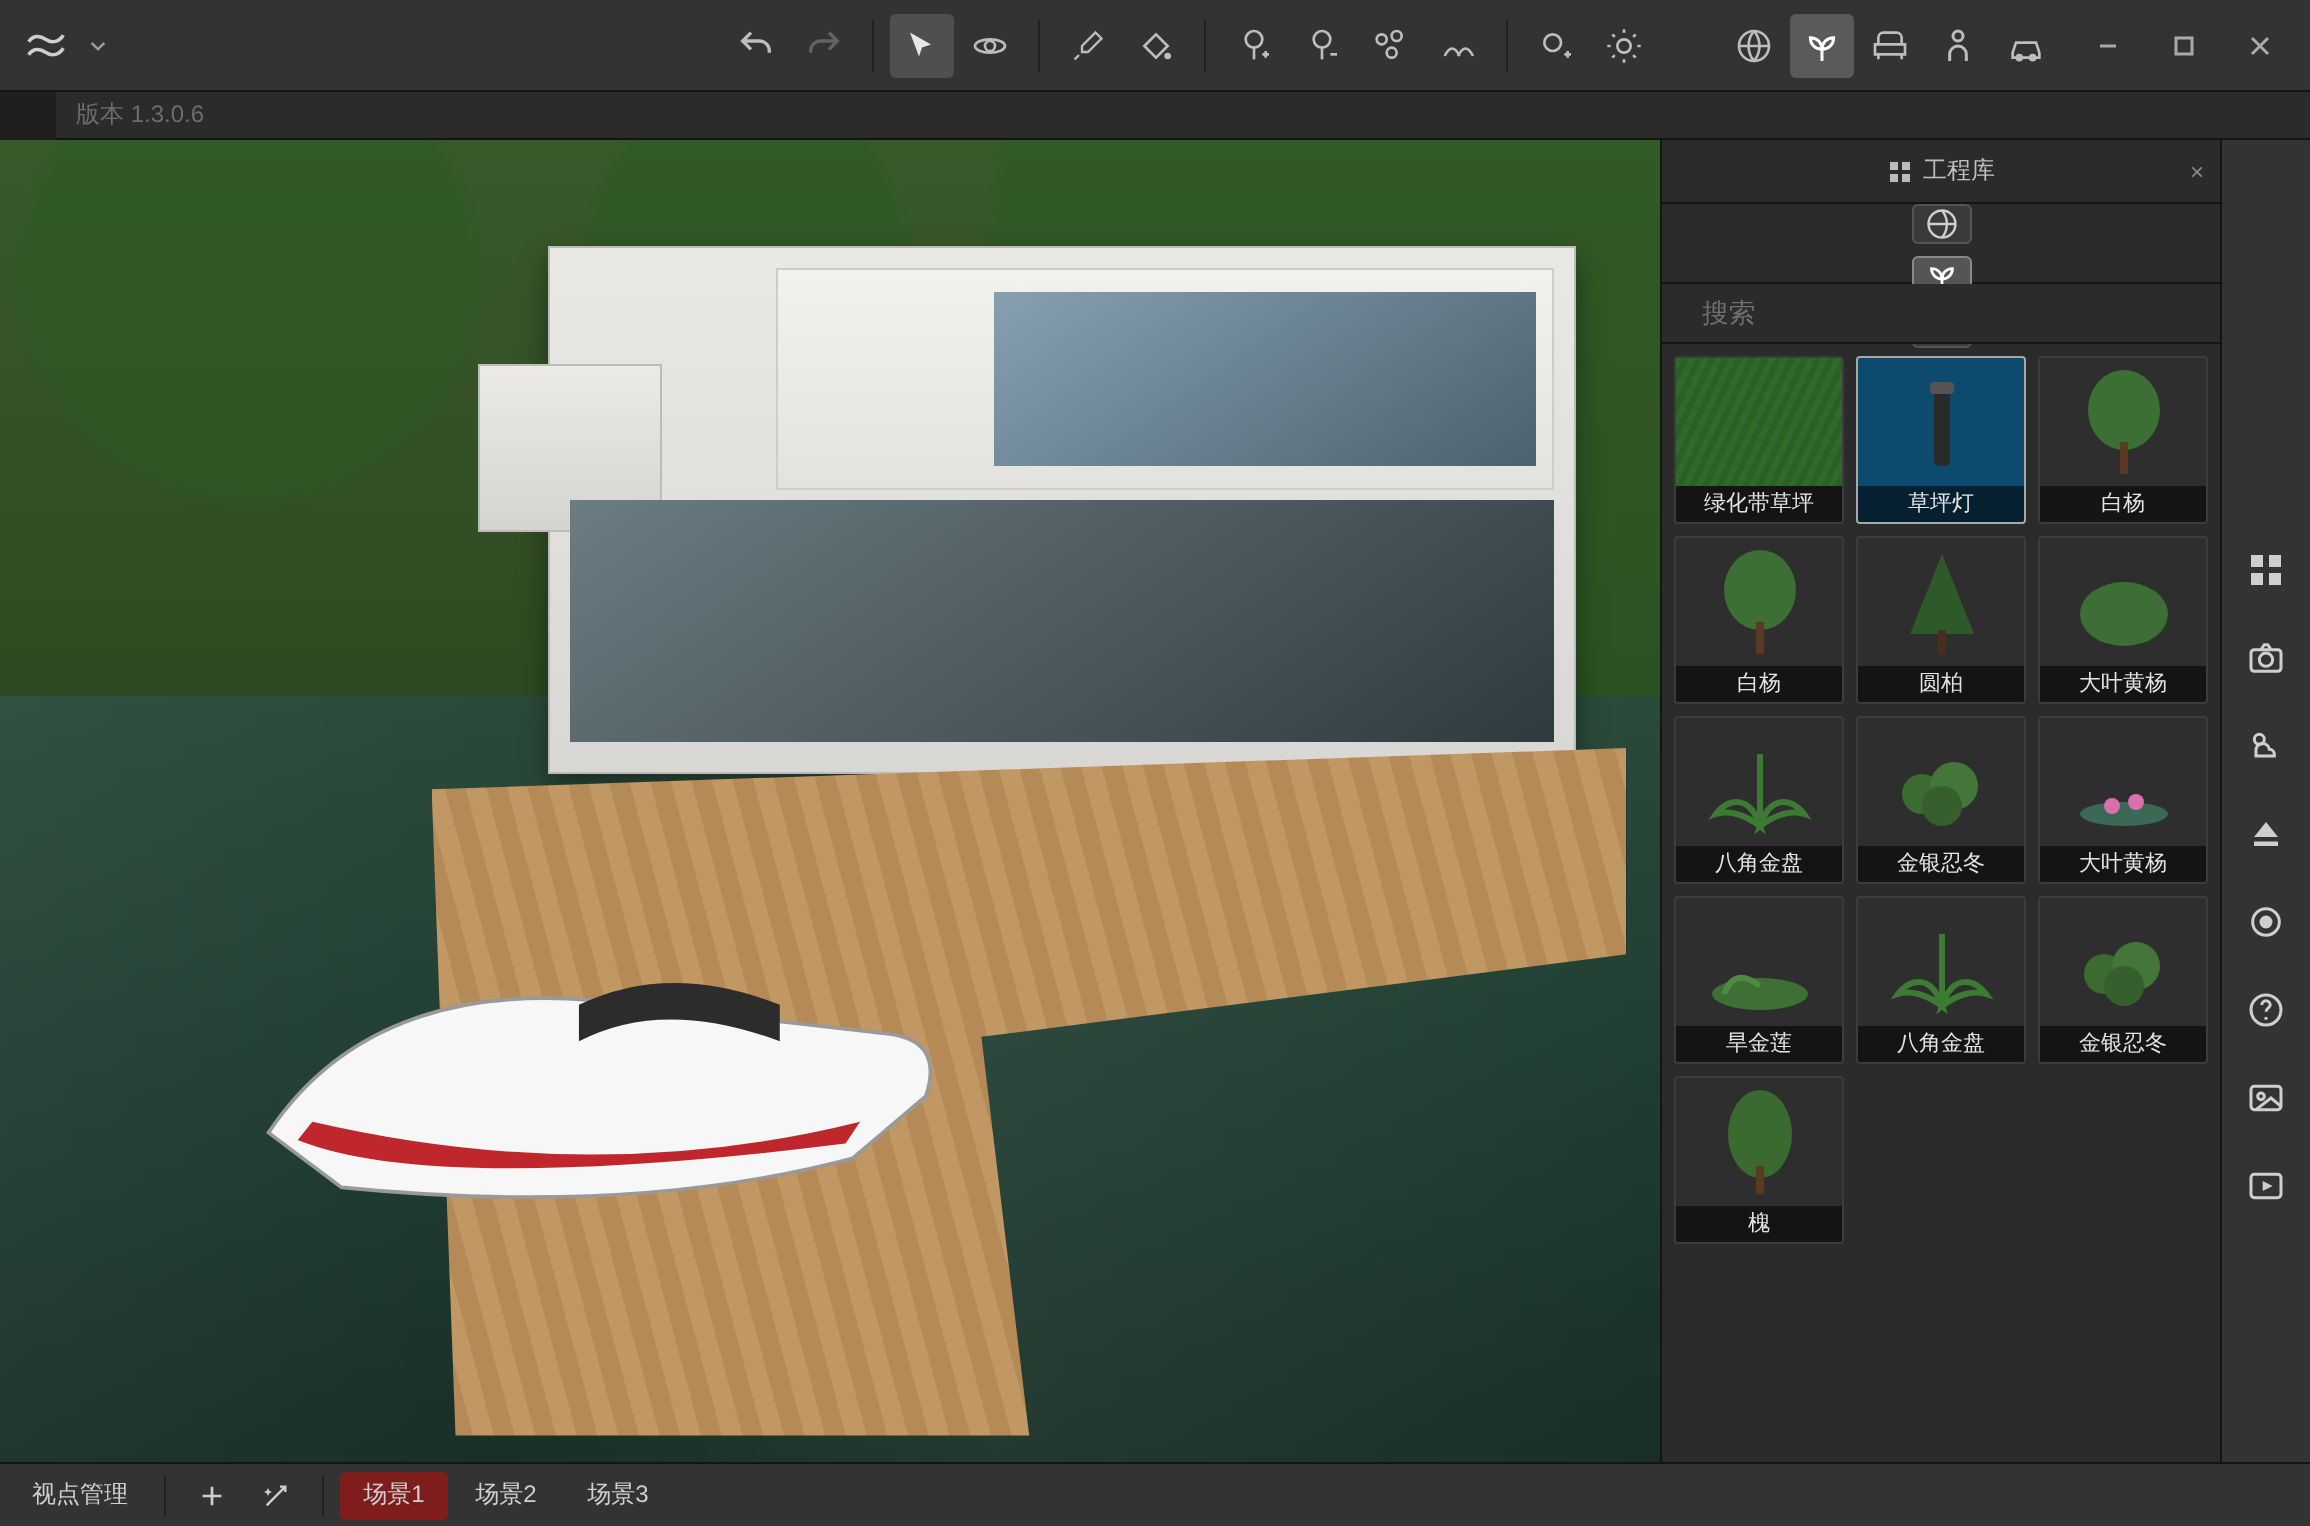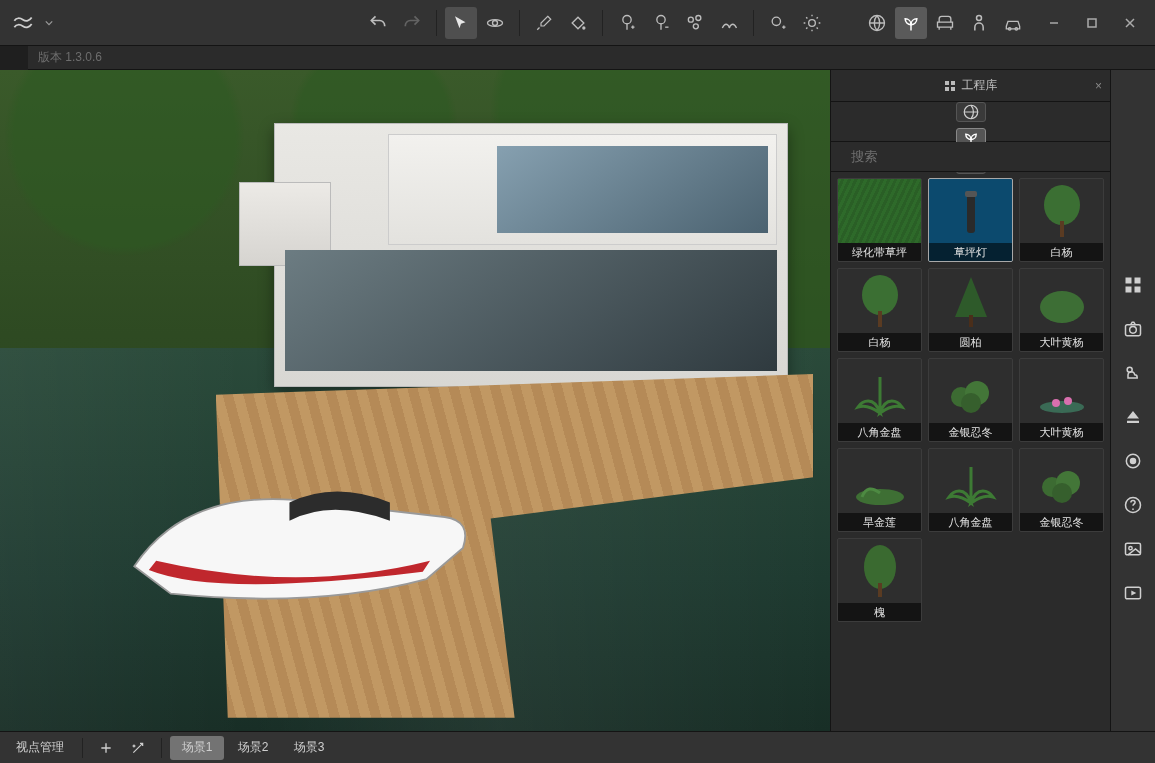--- a/index.html
+++ b/index.html
@@ -152,21 +152,21 @@
     height:32px;background:var(--bg-2);border-top:1px solid var(--border);
     display:flex;align-items:center;padding:0 6px;gap:2px;
   }
   .scene-bar .sep{width:1px;height:20px;background:#222;margin:0 6px;}
   .sb-btn{
     height:24px;padding:0 10px;display:flex;align-items:center;justify-content:center;
     color:#cfcfcf;border-radius:3px;cursor:pointer;text-align:center;
   }
   .sb-icon{width:30px;padding:0;}
   .sb-tab{min-width:54px;}
-  .sb-tab.active{background:#737373;}
+  .sb-tab.active{background:#7f1d1d;}
 
   
   ::-webkit-scrollbar{width:10px;background:#262626;}
   ::-webkit-scrollbar-thumb{background:#444;border-radius:5px;}
 </style>
 </head>
 <body>
 
 <div class="toolbar">
   <div class="tb-logo">

